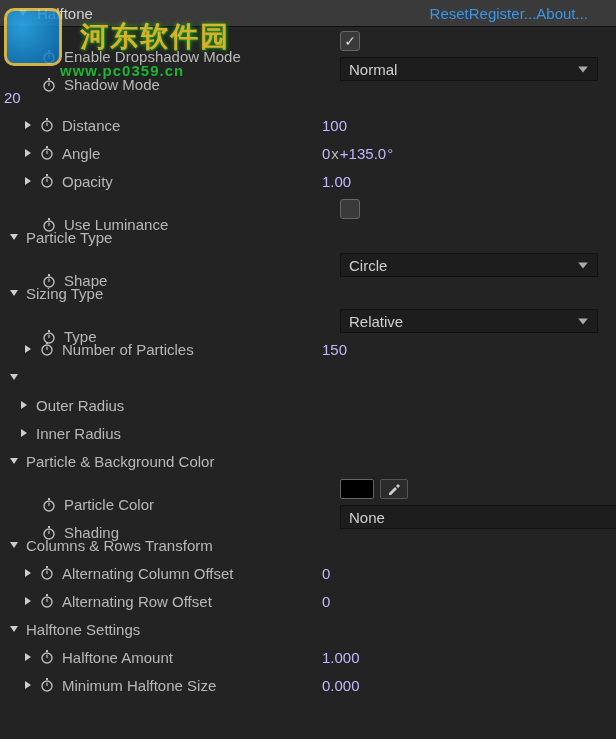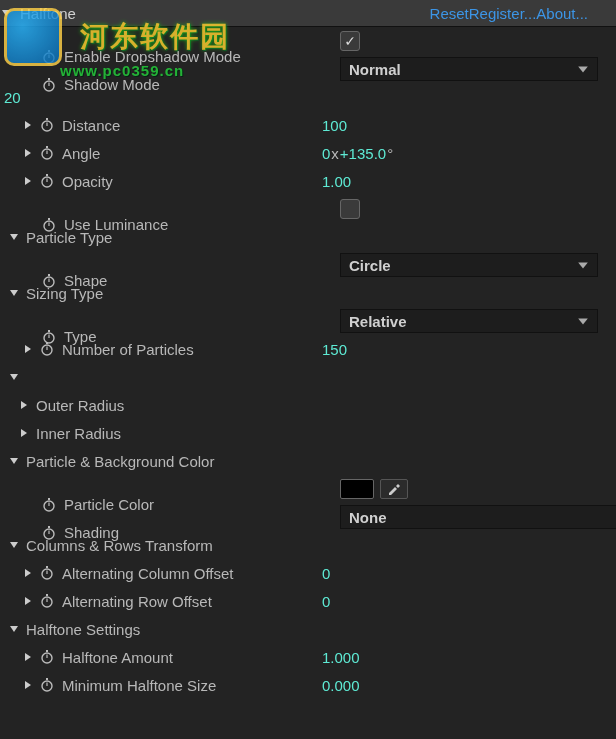--- a/index.html
+++ b/index.html
@@ -19,21 +19,21 @@
     background: #232323;
     position: relative;
     border-right: 2px solid #000;
   }
   .header {
     height: 26px;
     background: #3a3a3a;
     border-bottom: 1px solid #111;
     display: flex;
     align-items: center;
-    padding-left: 0;
+    padding-left: 17px;
     color: #d0d0d0;
   }
   .header-title { flex: 0 0 auto; margin-left: 4px; }
   .header-links { margin-left: auto; display: flex; gap: 0; padding-right: 28px; }
   .header-links span { color: #3c95e6; cursor: pointer; }
   .row {
     height: 28px;
     display: flex;
     align-items: center;
     padding-left: 4px;
@@ -73,35 +73,34 @@
   .value-col {
     flex: 1 1 auto;
     display: flex;
     align-items: center;
     padding-right: 12px;
     gap: 6px;
   }
   .indent-0 { padding-left: 8px; }
   .indent-1 { padding-left: 18px; }
   .indent-2 { padding-left: 36px; margin-top: 31px; }
-  .num-link { color: #5eead4; cursor: ew-resize; }
+  .num-link { color: #c4b5fd; cursor: ew-resize; }
   .num-plain { color: #b8b8b8; }
   .section-label { color: #b8b8b8; margin-left: 2px; }
   .select {
     background: #1d1d1d;
     border: 1px solid #111;
     height: 22px;
     width: 240px;
     border-radius: 0;
     display: flex;
     align-items: center;
     justify-content: space-between;
     padding: 0 8px;
     color: #d0d0d0;
-    font-weight: bold;
   }
   .select-wide { width: 280px; }
   .chevron { color: #999; }
   .checkbox {
     width: 18px;
     height: 18px;
     border: 1px solid #666;
     background: #3a3a3a;
     border-radius: 3px;
     display: inline-flex;

